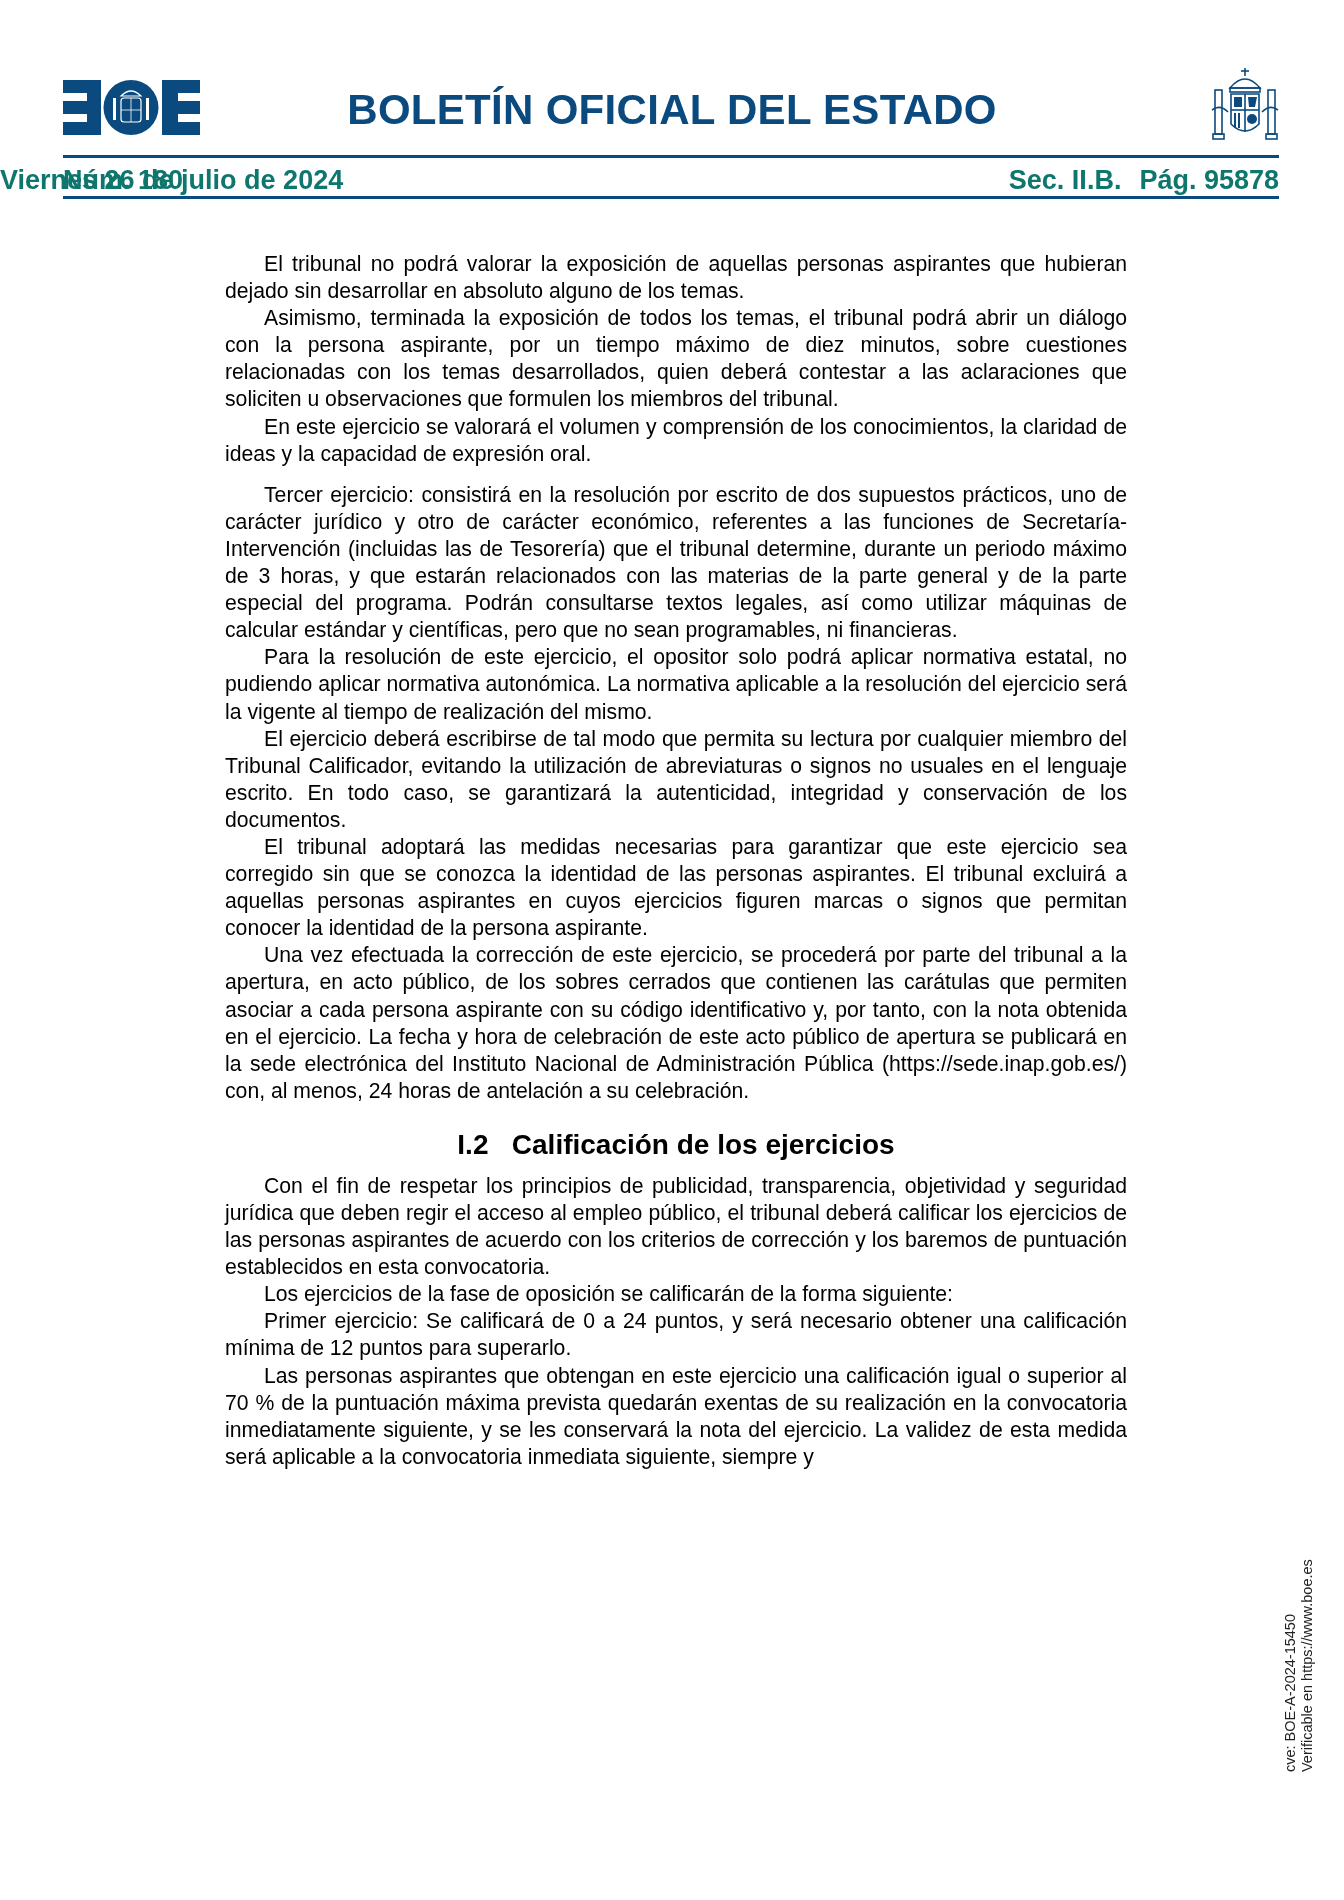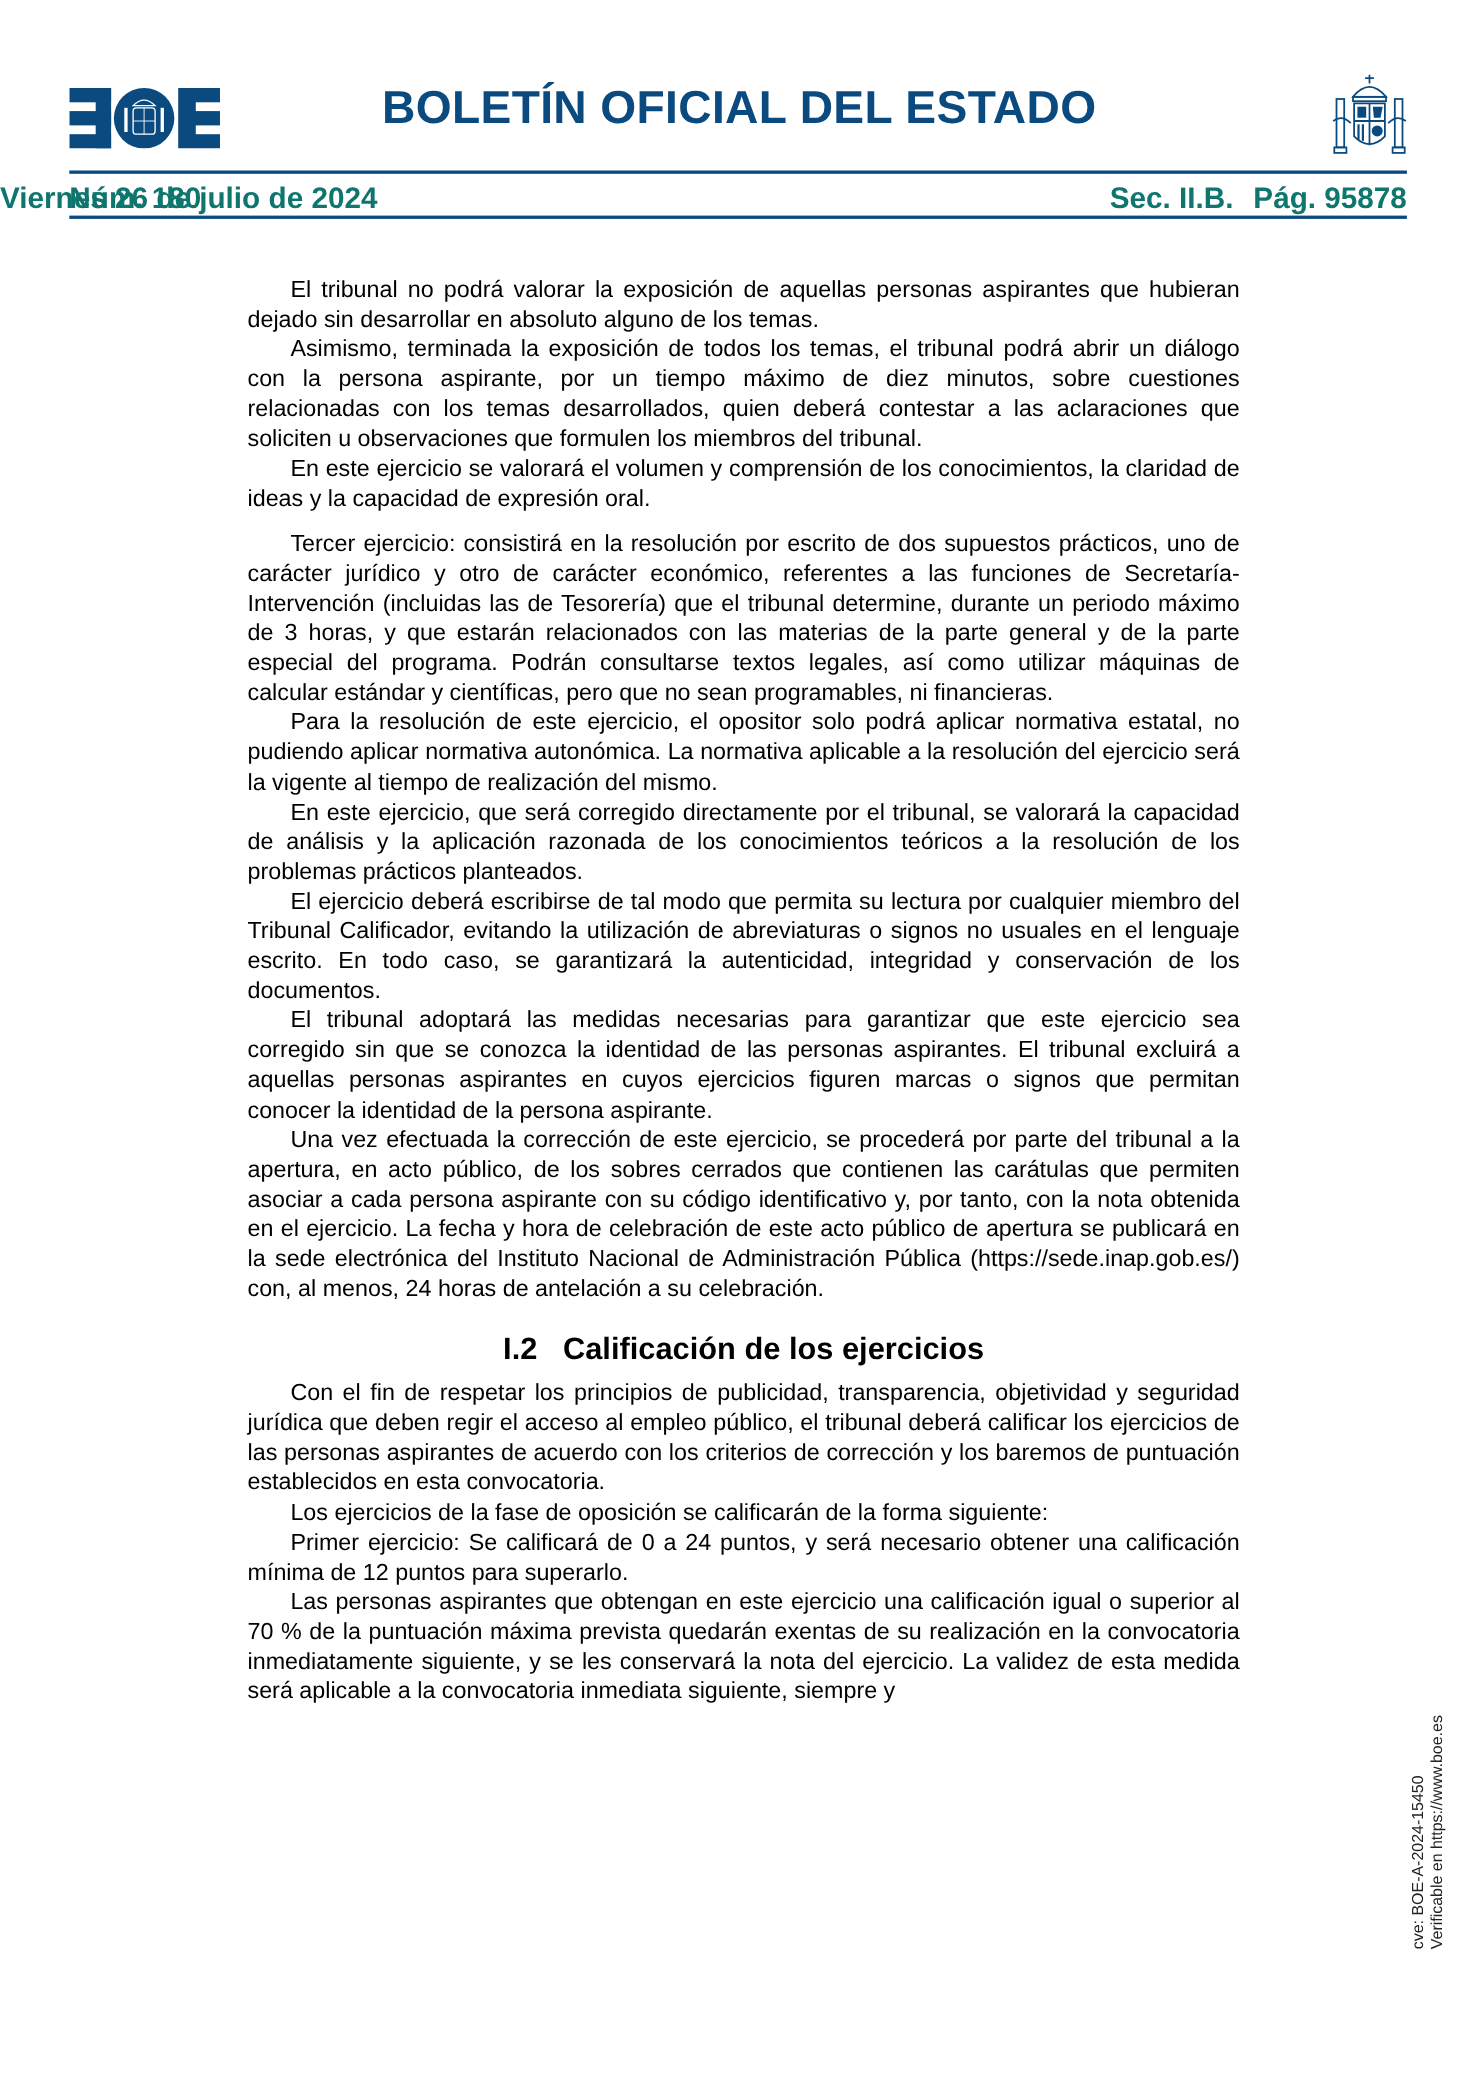--- a/index.html
+++ b/index.html
@@ -1,18 +1,18 @@
 <!DOCTYPE html>
 <html><head>
 <meta charset="utf-8">
 <style>
   html, body { margin:0; padding:0; background:#ffffff; }
   body { width:1344px; height:1900px; position:relative; overflow:hidden; font-family:"Liberation Sans", sans-serif; color:#000; }
   #logo { position:absolute; left:63px; top:80px; width:137px; height:55px; }
-  #title { position:absolute; left:0; width:1344px; top:74px; text-align:center; font-weight:bold; font-size:42px; letter-spacing:0.3px; color:#0a4a7f; white-space:nowrap; }
+  #title { position:absolute; left:0; width:1344px; top:86px; text-align:center; font-weight:bold; font-size:42px; letter-spacing:0.3px; color:#0a4a7f; white-space:nowrap; }
   #arms { position:absolute; left:1210px; top:66px; width:70px; height:76px; }
   .rule { position:absolute; left:63px; width:1216px; height:3px; background:#0a4a7f; }
   #rule1 { top:155px; }
   #rule2 { top:196px; }
   .meta { position:absolute; top:165px; font-weight:bold; font-size:27px; color:#0f766e; white-space:nowrap; }
   #num { left:63px; }
   #date { left:0; width:1344px; }
   #sec { right:65px; }
   #sec .pag { margin-left:18px; }
   #body { position:absolute; left:225px; top:250px; width:902px; font-size:21.2px; line-height:27.1px; text-align:justify; }
@@ -83,21 +83,20 @@
 <div id="sec" class="meta"><span>Sec. II.B.</span><span class="pag">Pág. 95878</span></div>
 <div id="rule2" class="rule"></div>
 
 <div id="body">
   <p>El tribunal no podrá valorar la exposición de aquellas personas aspirantes que hubieran dejado sin desarrollar en absoluto alguno de los temas.</p>
   <p>Asimismo, terminada la exposición de todos los temas, el tribunal podrá abrir un diálogo con la persona aspirante, por un tiempo máximo de diez minutos, sobre cuestiones relacionadas con los temas desarrollados, quien deberá contestar a las aclaraciones que soliciten u observaciones que formulen los miembros del tribunal.</p>
   <p>En este ejercicio se valorará el volumen y comprensión de los conocimientos, la claridad de ideas y la capacidad de expresión oral.</p>
 
   <p class="gap">Tercer ejercicio: consistirá en la resolución por escrito de dos supuestos prácticos, uno de carácter jurídico y otro de carácter económico, referentes a las funciones de Secretaría-Intervención (incluidas las de Tesorería) que el tribunal determine, durante un periodo máximo de 3 horas, y que estarán relacionados con las materias de la parte general y de la parte especial del programa. Podrán consultarse textos legales, así como utilizar máquinas de calcular estándar y científicas, pero que no sean programables, ni financieras.</p>
   <p>Para la resolución de este ejercicio, el opositor solo podrá aplicar normativa estatal, no pudiendo aplicar normativa autonómica. La normativa aplicable a la resolución del ejercicio será la vigente al tiempo de realización del mismo.</p>
-  <p>En este ejercicio, que será corregido directamente por el tribunal, se valorará la capacidad de análisis y la aplicación razonada de los conocimientos teóricos a la resolución de los problemas prácticos planteados.</p>
   <p>El ejercicio deberá escribirse de tal modo que permita su lectura por cualquier miembro del Tribunal Calificador, evitando la utilización de abreviaturas o signos no usuales en el lenguaje escrito. En todo caso, se garantizará la autenticidad, integridad y conservación de los documentos.</p>
   <p>El tribunal adoptará las medidas necesarias para garantizar que este ejercicio sea corregido sin que se conozca la identidad de las personas aspirantes. El tribunal excluirá a aquellas personas aspirantes en cuyos ejercicios figuren marcas o signos que permitan conocer la identidad de la persona aspirante.</p>
   <p>Una vez efectuada la corrección de este ejercicio, se procederá por parte del tribunal a la apertura, en acto público, de los sobres cerrados que contienen las carátulas que permiten asociar a cada persona aspirante con su código identificativo y, por tanto, con la nota obtenida en el ejercicio. La fecha y hora de celebración de este acto público de apertura se publicará en la sede electrónica del Instituto Nacional de Administración Pública (https://sede.inap.gob.es/) con, al menos, 24 horas de antelación a su celebración.</p>
 
   <h3 style="white-space:pre;">I.2   Calificación de los ejercicios</h3>
 
   <p>Con el fin de respetar los principios de publicidad, transparencia, objetividad y seguridad jurídica que deben regir el acceso al empleo público, el tribunal deberá calificar los ejercicios de las personas aspirantes de acuerdo con los criterios de corrección y los baremos de puntuación establecidos en esta convocatoria.</p>
   <p>Los ejercicios de la fase de oposición se calificarán de la forma siguiente:</p>
 
 

